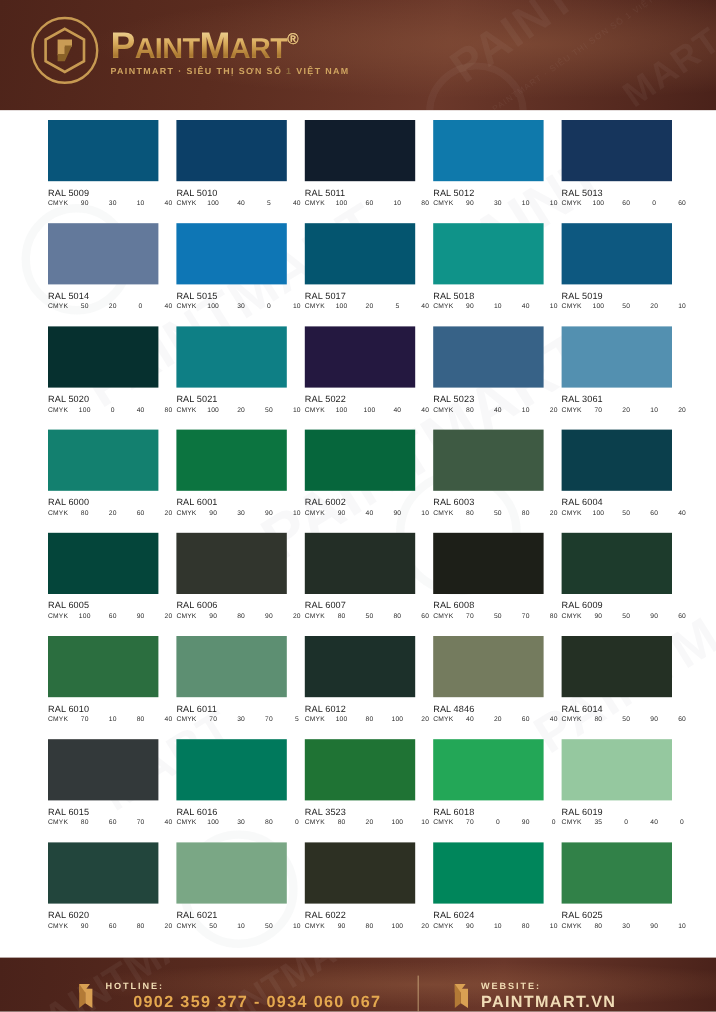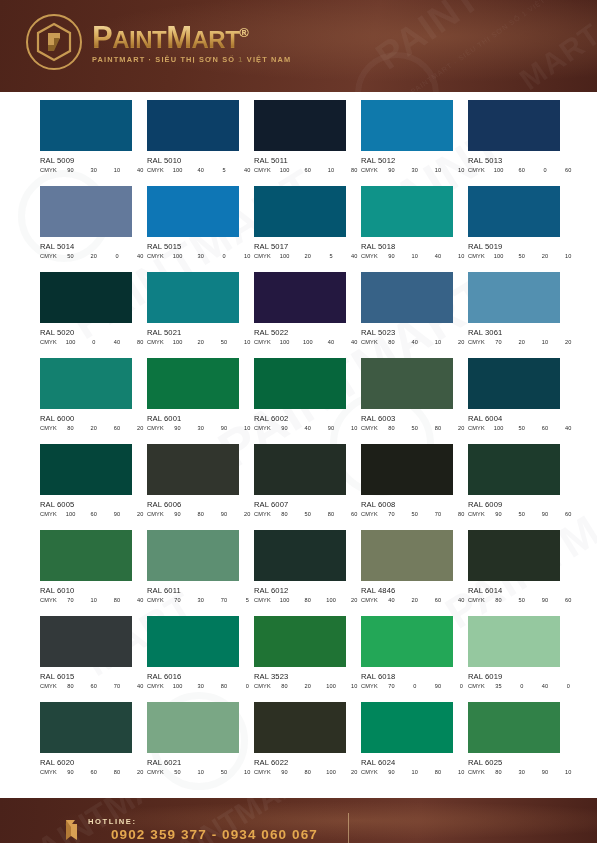--- a/index.html
+++ b/index.html
@@ -712,14 +712,24 @@
         <path d="M4 3 L9 10 L9 19 L4 23 Z" fill="#b37a36"></path>
       </svg>
       <div class="f-lines">
         <div class="f-cap">HOTLINE:</div>
         <div class="f-big">0902 359 377 - 0934 060 067</div>
       </div>
     </div>
 
     <div class="f-sep"></div>
 
+    <div class="f-block">
+      <svg class="f-icon" viewBox="0 0 20 26">
+        <path d="M4 3 L13 3 L10 7 L15 7 L15 23 L9 19 L9 10 L4 10 Z" fill="#d9a053"></path>
+        <path d="M4 3 L9 10 L9 19 L4 23 Z" fill="#b37a36"></path>
+      </svg>
+      <div class="f-lines">
+        <div class="f-cap">WEBSITE:</div>
+        <div class="f-web">PAINTMART.VN</div>
+      </div>
+    </div>
   </div>
 </div>
 
 </body></html>

